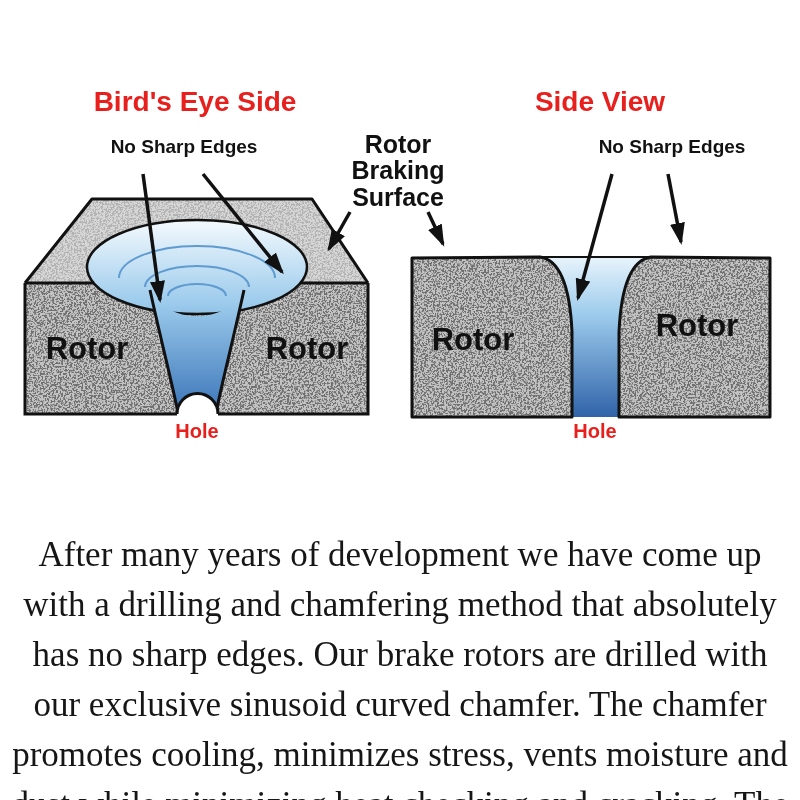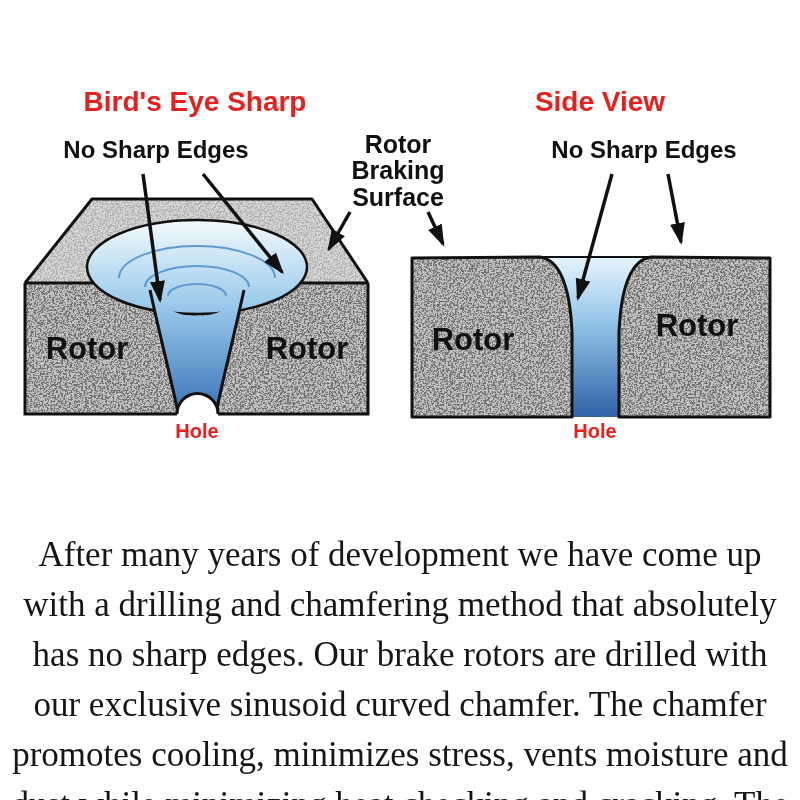--- a/index.html
+++ b/index.html
@@ -26,21 +26,21 @@
   .lbl {
     position: absolute;
     text-align: center;
     font-weight: bold;
     color: #111111;
     line-height: 1.05;
     user-select: none;
   }
   .lbl.red { color: #e8201d; }
   .title-lbl   { font-size: 28px; }
-  .nose-lbl    { font-size: 24px; }
+  .nose-lbl    { font-size: 19px; padding-left: 28px; }
   .rotor-lbl   { font-size: 31px; }
   .hole-lbl    { font-size: 20px; }
   .rbs-lbl     { font-size: 25px; white-space: pre-line; }
   .description {
     max-width: 784px;
     margin: 60px auto 0 auto;
     font-family: "Liberation Serif", serif;
     font-size: 35px;
     line-height: 1.43;
     text-align: center;
@@ -112,21 +112,21 @@
     <g stroke="#111" stroke-width="3.5">
       <line x1="143" y1="174" x2="160" y2="300" marker-end="url(#ah)"></line>
       <line x1="203" y1="174" x2="282" y2="272" marker-end="url(#ah)"></line>
       <line x1="350" y1="212" x2="329" y2="249" marker-end="url(#ah)"></line>
       <line x1="428" y1="212" x2="443" y2="244" marker-end="url(#ah)"></line>
       <line x1="612" y1="174" x2="578" y2="298" marker-end="url(#ah)"></line>
       <line x1="668" y1="174" x2="681" y2="242" marker-end="url(#ah)"></line>
     </g>
   </svg>
 
-  <div class="lbl red title-lbl" style="left:30px; top:87px; width:330px;">Bird's Eye Sharp</div>
+  <div class="lbl red title-lbl" style="left:30px; top:87px; width:330px;">Bird's Eye Side</div>
   <div class="lbl red title-lbl" style="left:445px; top:87px; width:310px;">Side View</div>
 
   <div class="lbl nose-lbl" style="left:0px; top:137px; width:312px;">No Sharp Edges</div>
   <div class="lbl nose-lbl" style="left:488px; top:137px; width:312px;">No Sharp Edges</div>
 
   <div class="lbl rbs-lbl" style="left:332px; top:131px; width:132px;">Rotor
 Braking
 Surface</div>
 
   <div class="lbl rotor-lbl" style="left:28px; top:333px; width:118px;">Rotor</div>

